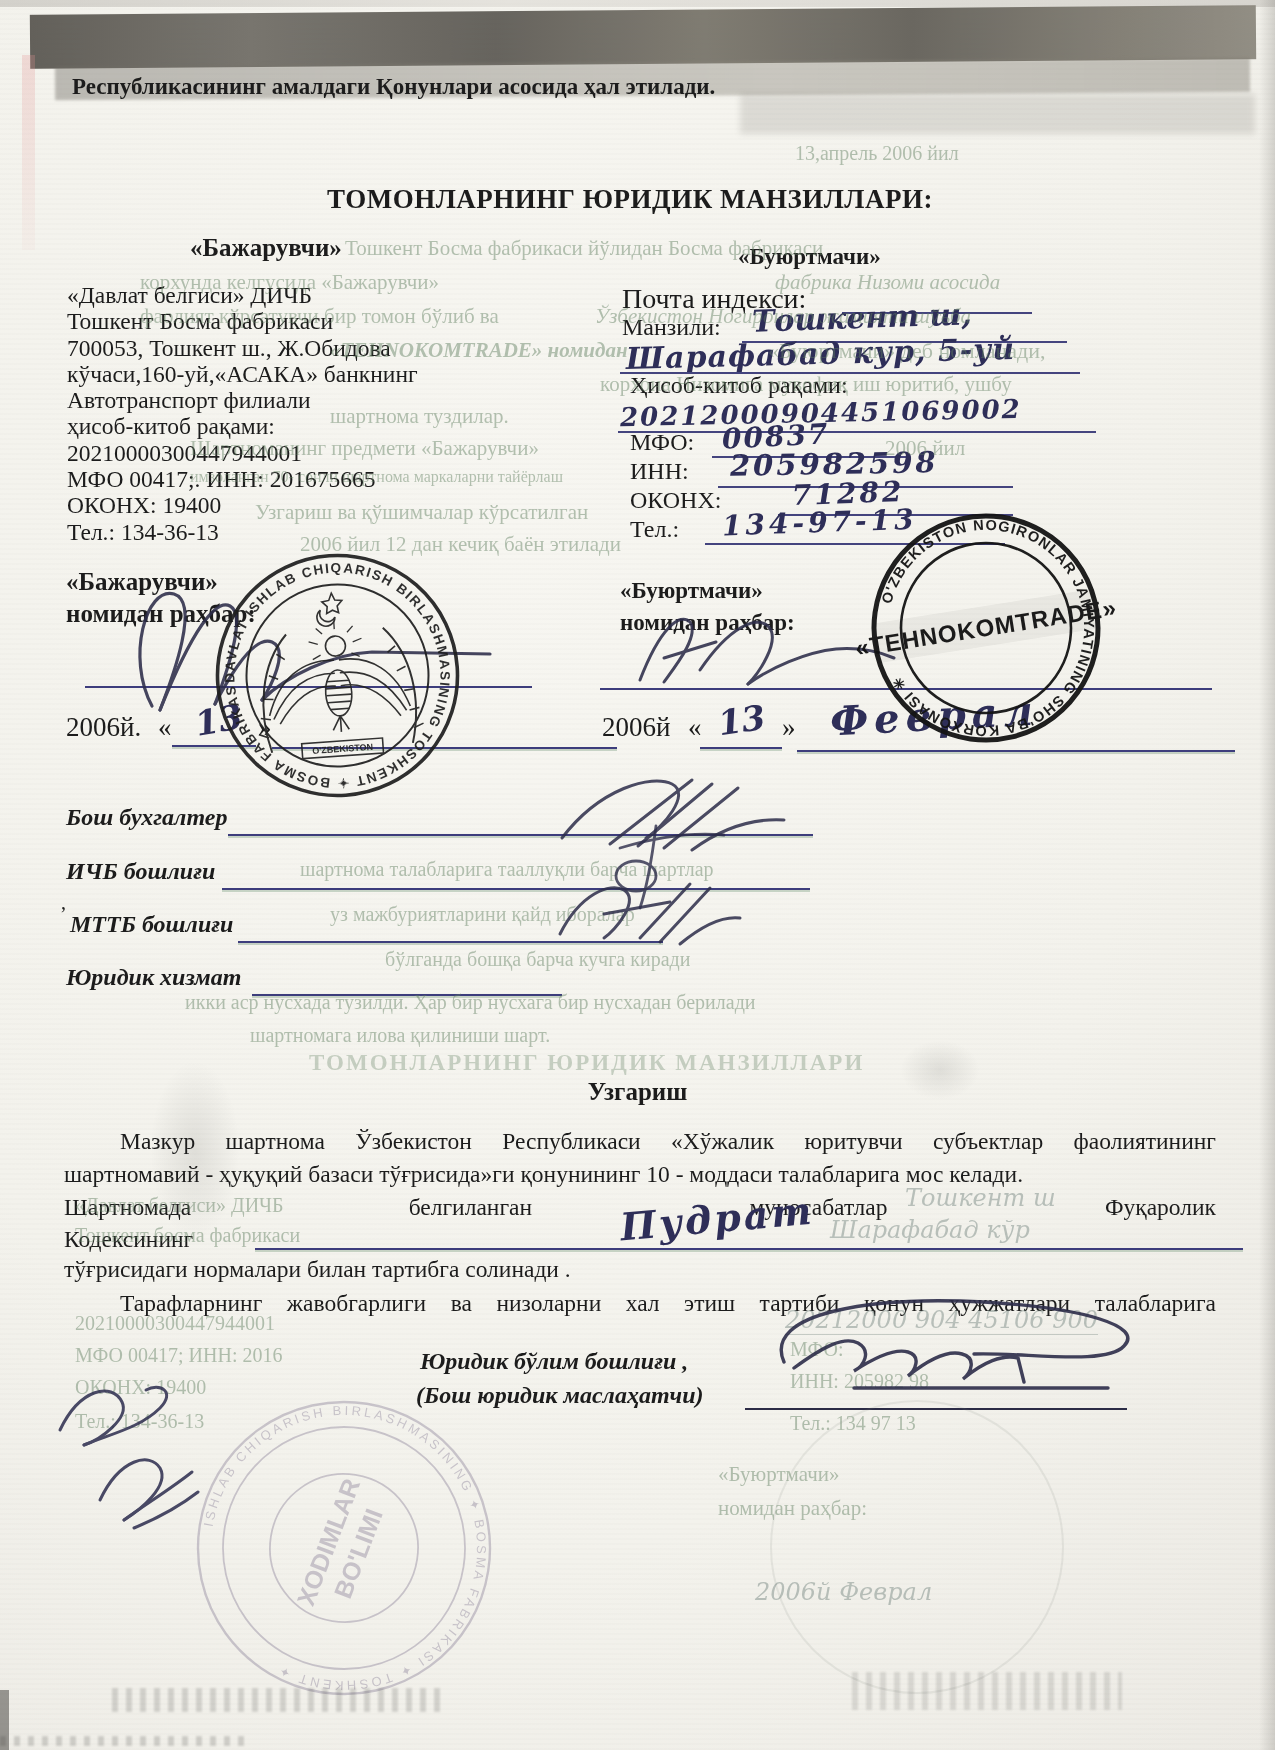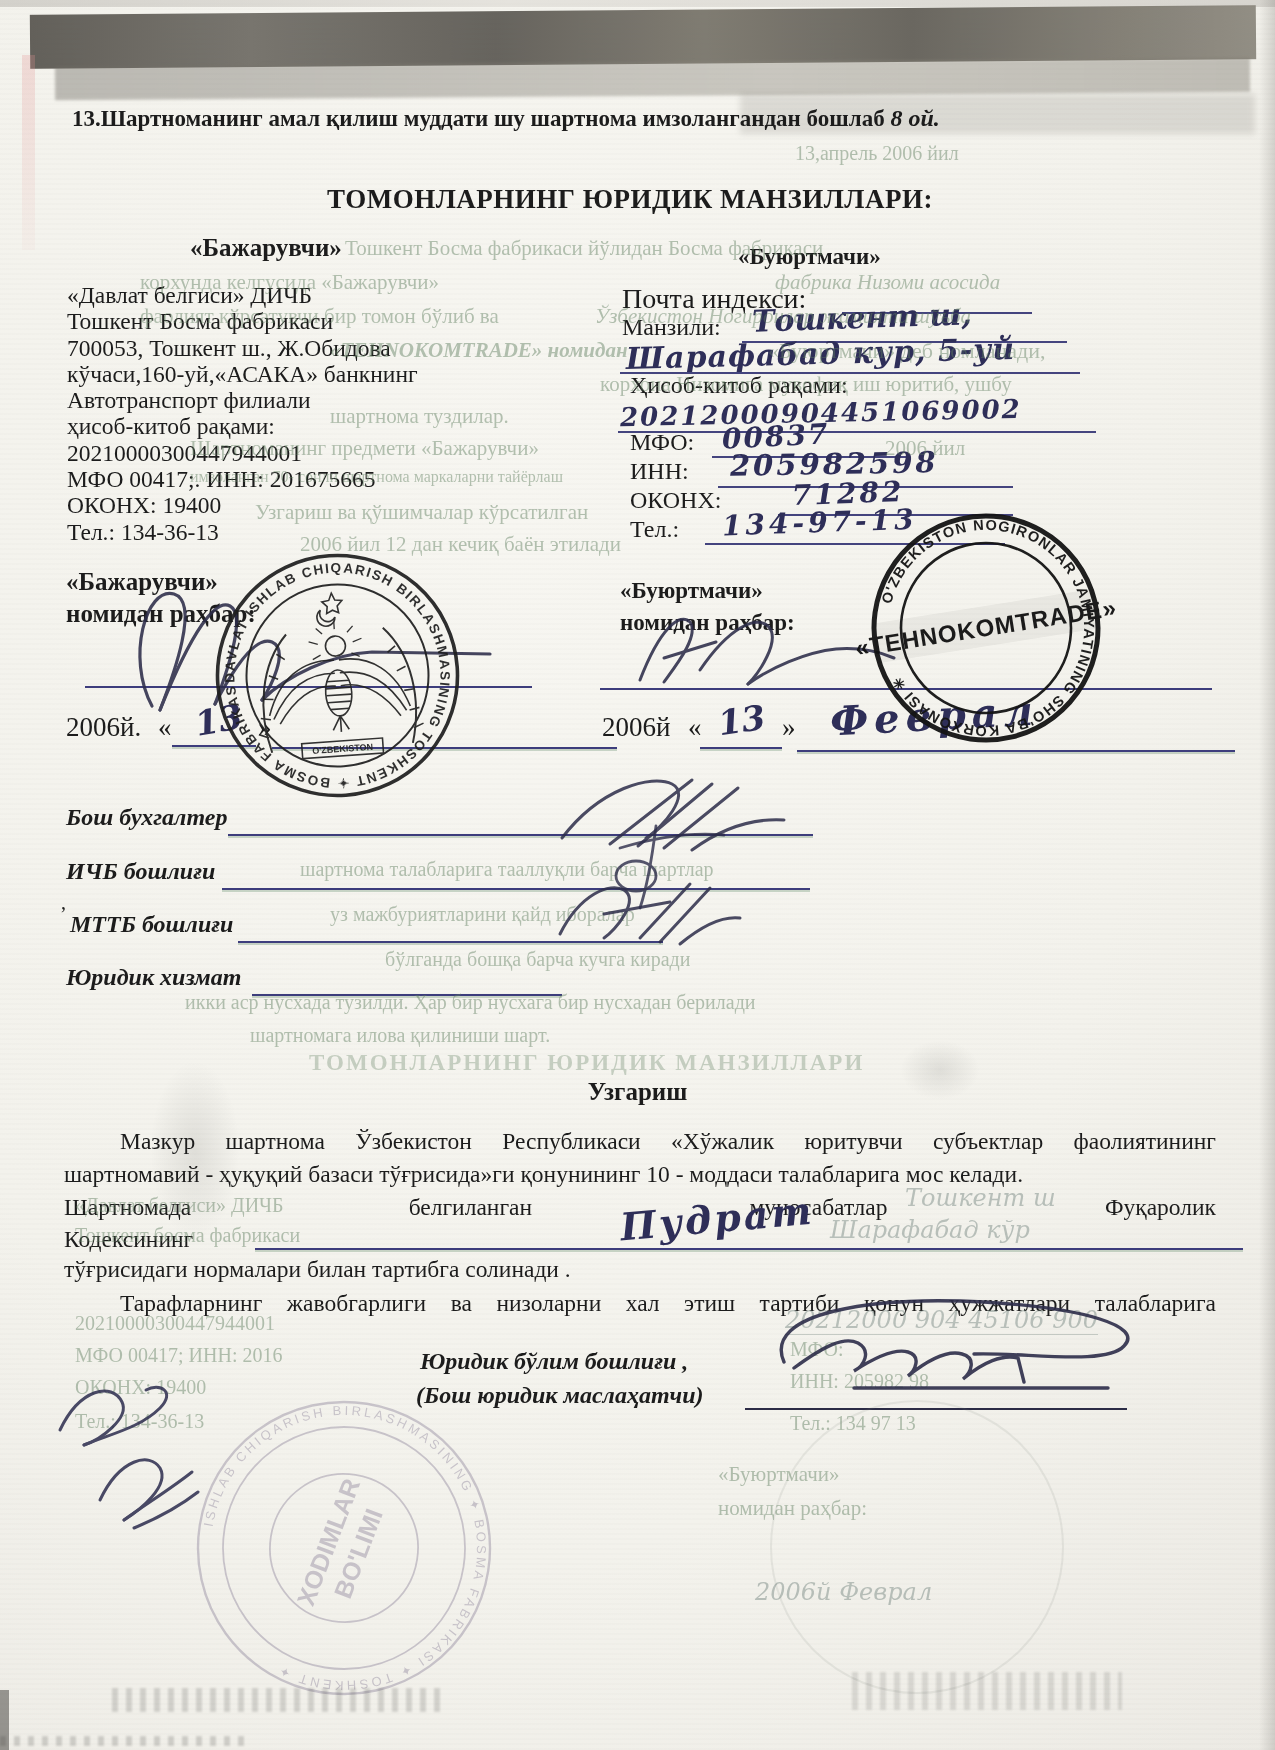--- a/index.html
+++ b/index.html
@@ -28,24 +28,21 @@
 
 <div id="page">
 
   <div class="abs" style="left:0;top:0;width:1275px;height:7px;background:linear-gradient(90deg,#b9b6b0,#d8d5cf 40%,#c2bfb9);opacity:.55;"></div>
   <div class="abs" style="left:30px;top:10px;width:1226px;height:54px;transform:rotate(-0.45deg);filter:blur(0.6px);opacity:.92;background:linear-gradient(90deg,#57544e 0%,#6e6b64 18%,#5b5852 38%,#767268 55%,#5f5c55 72%,#7a766c 88%,#8a867c 100%);"></div>
   <div class="abs" style="left:55px;top:62px;width:1195px;height:34px;transform:rotate(-0.4deg);filter:blur(1.5px);opacity:.42;background:linear-gradient(90deg,#6e6b64,#8d897f 60%,#7b776d);"></div>
   <div class="abs" style="left:740px;top:94px;width:515px;height:40px;filter:blur(3px);opacity:.18;background:#6e6b64;"></div>
   <div class="abs" style="left:22px;top:55px;width:13px;height:195px;background:linear-gradient(180deg,rgba(226,146,146,.28),rgba(226,146,146,.05));"></div>
   <div class="abs" style="right:0;top:0;width:16px;height:1750px;background:linear-gradient(90deg,rgba(0,0,0,0),rgba(70,68,64,.18));"></div>
 
-  <div class="abs print b nw" style="left:72px;top:105px;font-size:23px;">
-    <span>13.Шартноманинг амал қилиш муддати шу шартнома имзолангандан бошлаб</span>
-    <span class="i" style="font-size:24px;">8 ой.</span>
-  </div>
+  <div class="abs print b nw" style="left:72px;top:74px;font-size:23px;">Республикасининг амалдаги Қонунлари асосида ҳал этилади.</div>
 
   <div class="abs print b" style="left:170px;top:184px;width:920px;text-align:center;font-size:27px;letter-spacing:.5px;">ТОМОНЛАРНИНГ ЮРИДИК МАНЗИЛЛАРИ:</div>
 
   <div class="abs print b nw" style="left:190px;top:234px;font-size:25px;">«Бажарувчи»</div>
   <div class="abs print b nw" style="left:738px;top:244px;font-size:23px;">«Буюртмачи»</div>
 
   <div class="abs print t23" style="left:67px;top:282px;font-size:23.5px;line-height:26.3px;">
     <div>«Давлат белгиси» ДИЧБ</div>
     <div>Тошкент Босма фабрикаси</div>
     <div>700053, Тошкент ш., Ж.Обидова</div>

